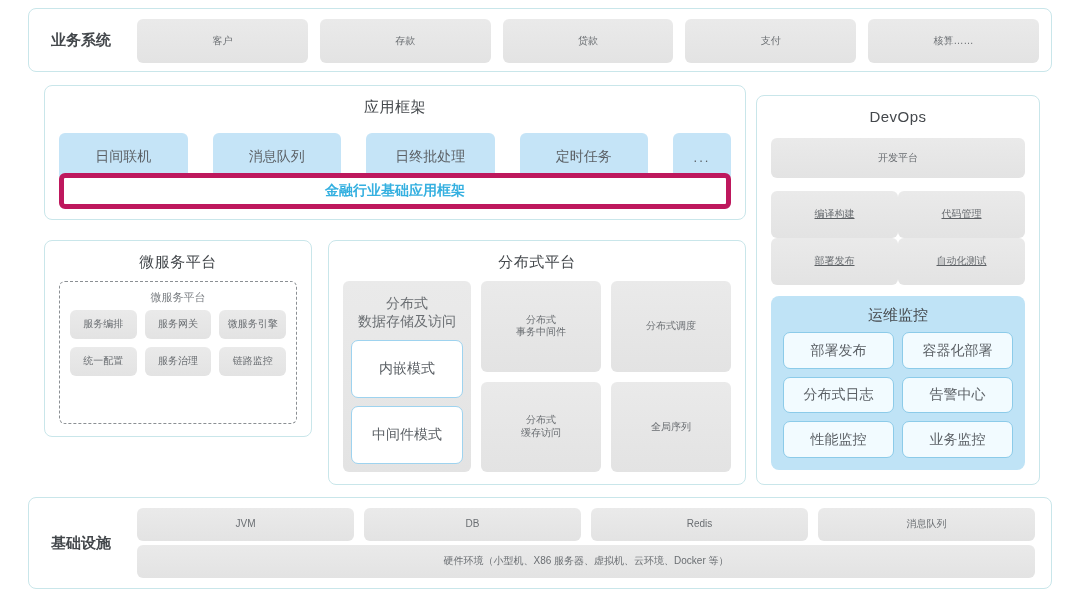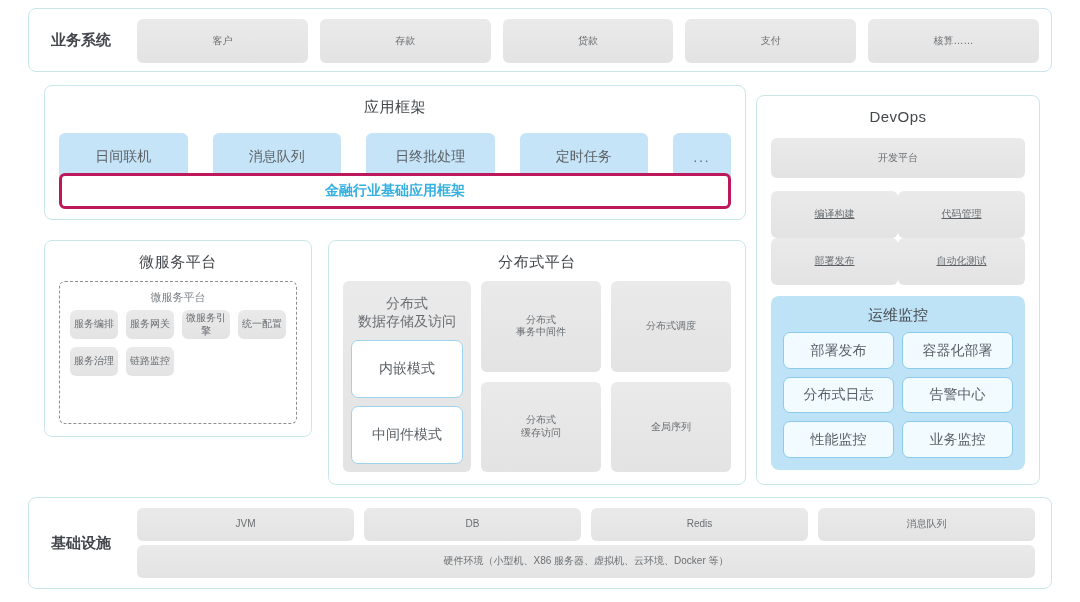--- a/index.html
+++ b/index.html
@@ -81,40 +81,40 @@
   #appframe-title{margin-top:12px;}
   #appframe-chips{
     position:absolute;left:14px;right:14px;top:47px;height:48px;
     display:flex;gap:25px;
   }
   #appframe-chips .chip-blue{flex:1;}
   #appframe-chips .chip-blue.ellipsis{flex:0 0 58px;font-size:13px;letter-spacing:2px;}
   #finframe-box{
     position:absolute;left:14px;right:14px;top:87px;height:36px;
     box-sizing:border-box;
-    background:#ffffff;border:3px solid #be185d;border-radius:6px;
+    background:#ffffff;border:5px solid #be185d;border-radius:6px;
     display:flex;align-items:center;justify-content:center;
     font-size:14px;font-weight:bold;color:#35b0e0;
   }
 
   
   #micro-panel{left:44px;top:240px;width:268px;height:197px;}
   #micro-title{margin-top:12px;}
   #micro-dashed{
     position:absolute;left:14px;right:14px;top:40px;bottom:12px;
     box-sizing:border-box;
     border:1px dashed #8b8f93;border-radius:6px;
   }
   #micro-sub-title{
     text-align:center;font-size:11px;color:#7a7e82;
     margin-top:8px;
   }
   #micro-grid{
     position:absolute;left:10px;right:10px;top:28px;bottom:10px;
-    display:grid;grid-template-columns:1fr 1fr 1fr 1fr;grid-template-rows:1fr 1fr 1fr;
+    display:grid;grid-template-columns:1fr 1fr 1fr;grid-template-rows:1fr 1fr 1fr;
     gap:8px;
   }
 
   
   #dist-panel{left:328px;top:240px;width:418px;height:245px;}
   #dist-title{margin-top:12px;}
   #dist-body{
     position:absolute;left:14px;right:14px;top:40px;bottom:12px;
     display:flex;gap:10px;
   }

